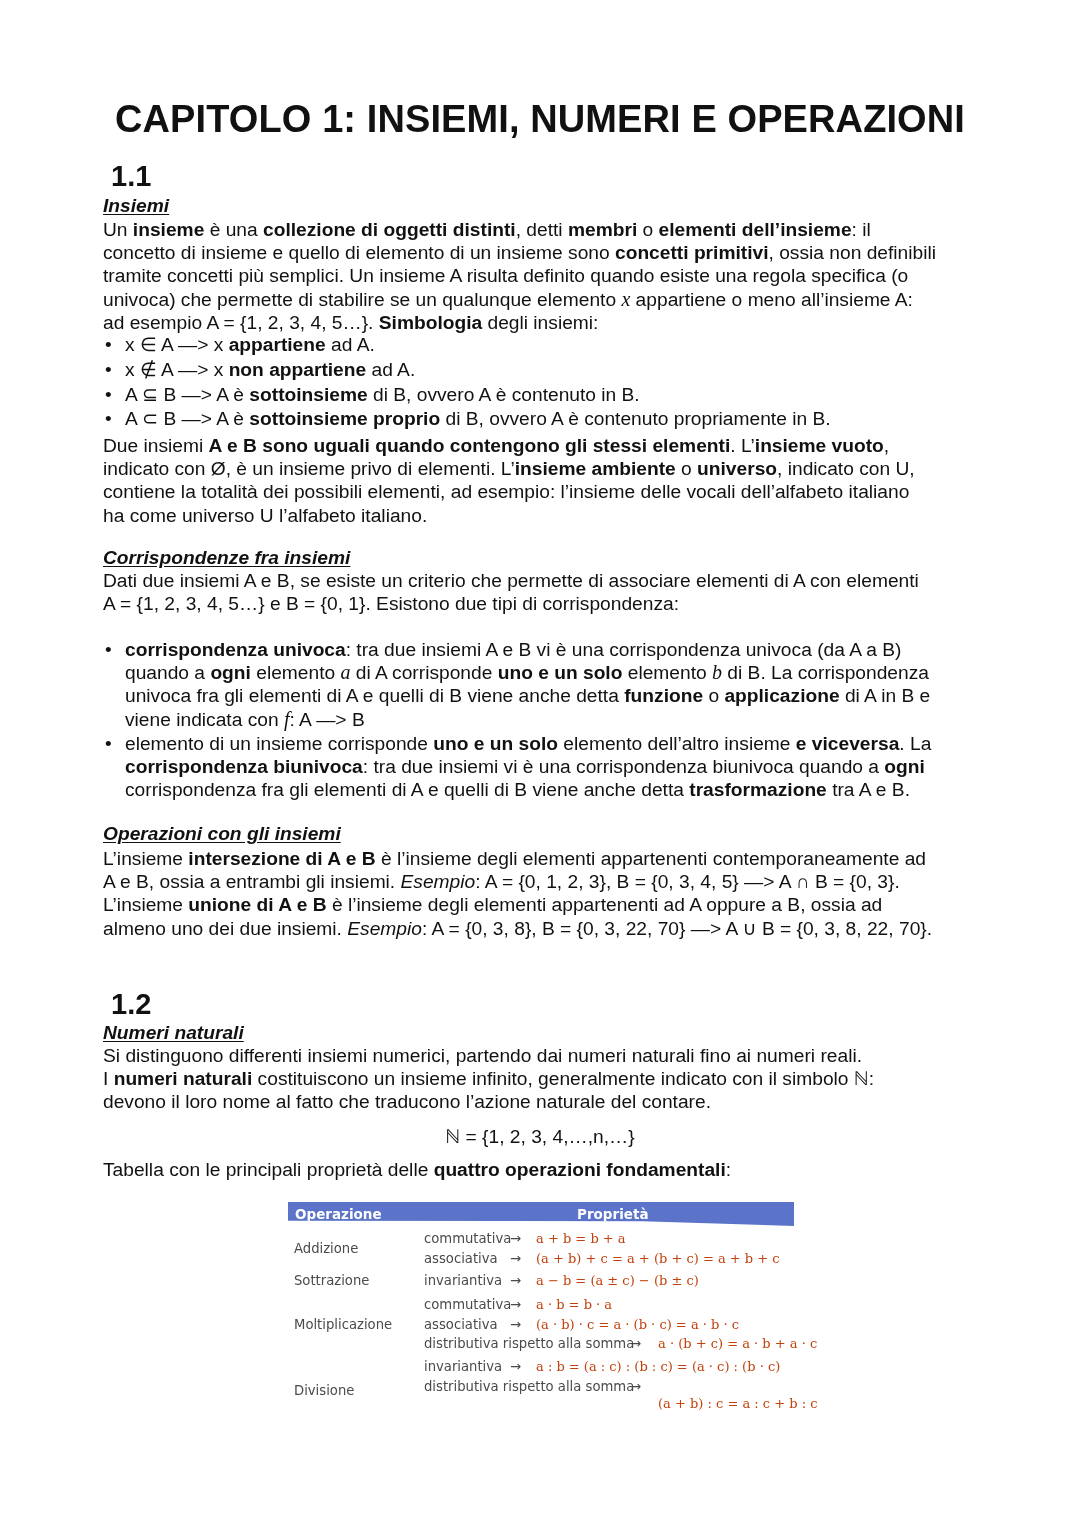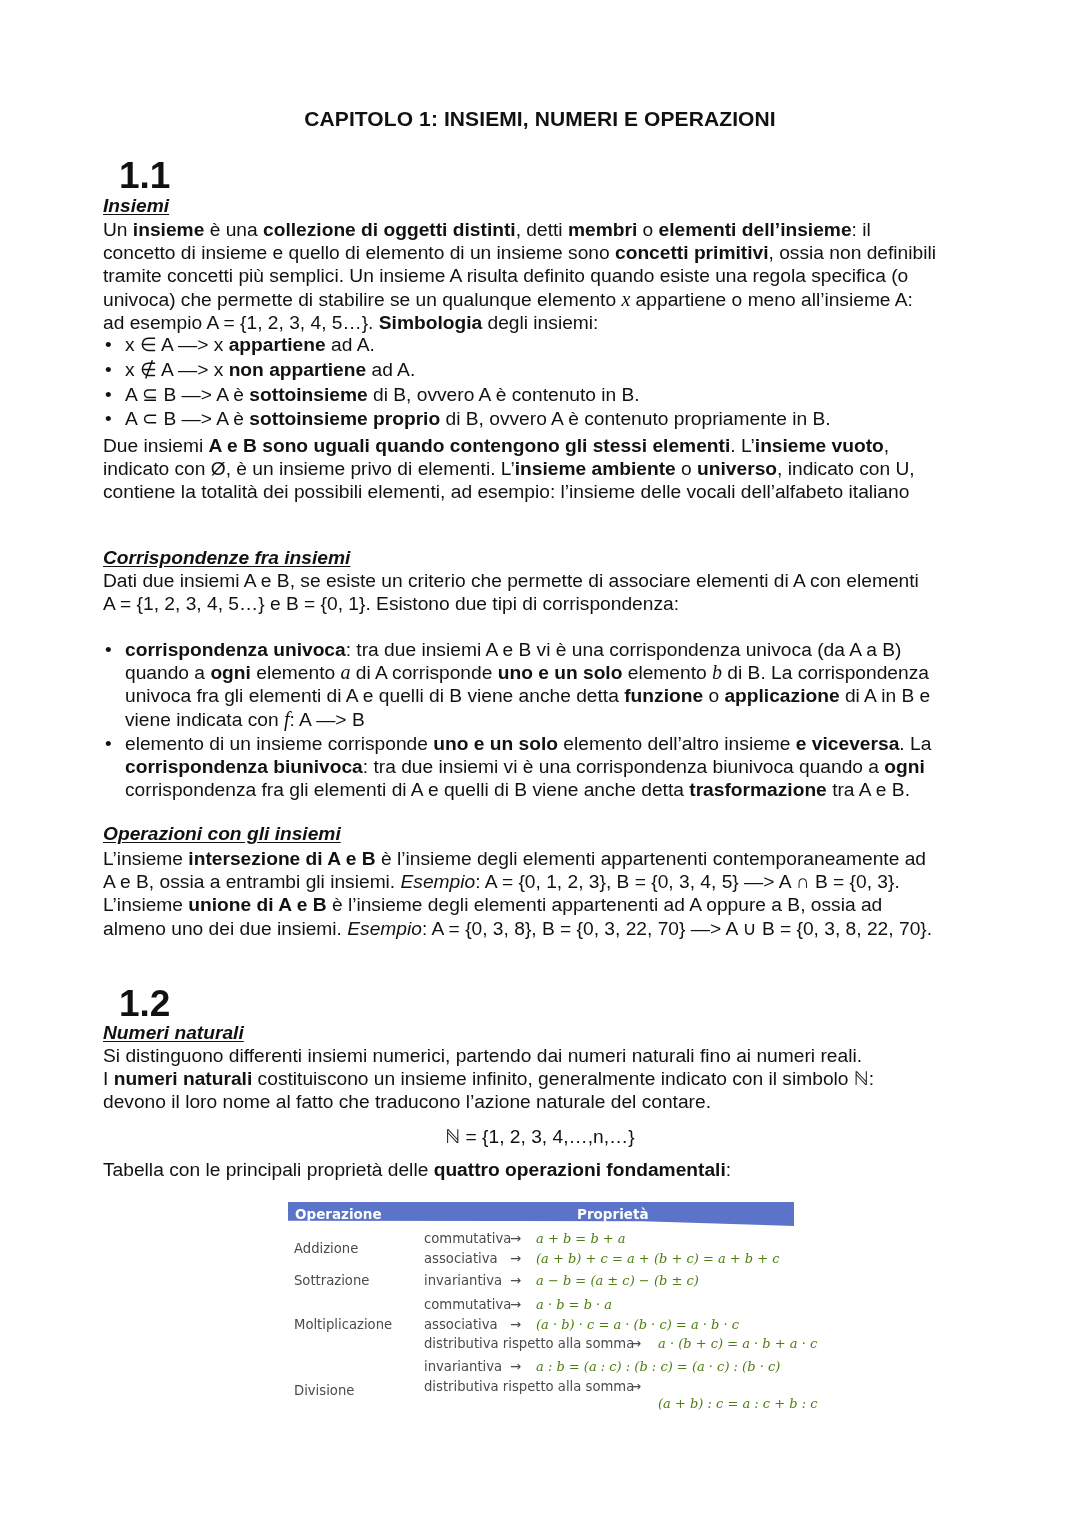--- a/index.html
+++ b/index.html
@@ -8,25 +8,25 @@
     font-family: "Liberation Sans", sans-serif;
     color: #111111;
     font-size: 19.2px;
     line-height: 23.2px;
     position: relative;
     overflow: hidden;
   }
   .page { position: absolute; left: 103px; top: 0; width: 880px; }
   .chapter-title {
     position: absolute; left: 0; width: 874px; top: 101px;
-    text-align: center; font-weight: bold; font-size: 21px; line-height: 36px;
+    text-align: center; font-weight: bold; font-size: 38px; line-height: 36px;
     letter-spacing: 0.1px;
   }
   .section-num {
-    position: absolute; left: 16px; font-weight: bold; font-size: 37px; line-height: 34px;
+    position: absolute; left: 8px; font-weight: bold; font-size: 29px; line-height: 34px;
   }
   .subhead {
     position: absolute; left: 0; font-weight: bold; font-style: italic;
     text-decoration: underline; text-underline-offset: 2px;
     font-size: 19.2px; line-height: 23px;
   }
   .para { position: absolute; left: 0; width: 880px; }
   .para .line { display: block; white-space: nowrap; height: 23.2px; }
   b { font-weight: bold; }
   i.math { font-family: "Liberation Serif", serif; font-style: italic; font-size: 20px; }
@@ -51,21 +51,21 @@
     color: #ffffff; font-weight: bold; font-size: 13.5px;
   }
   .ops-header .h1 { position: absolute; left: 7px; top: 1px; }
   .ops-header .h2 { position: absolute; left: 289px; top: 1px; }
   .ops-row { position: absolute; left: 0; width: 506px; }
   .ops-row .opname { position: absolute; left: 6px; }
   .ops-row .prop { position: absolute; left: 136px; white-space: nowrap; }
   .ops-row .arrow { position: absolute; white-space: nowrap; }
   .ops-row .formula {
     position: absolute; white-space: nowrap;
-    font-family: "DejaVu Serif", serif; font-style: italic; font-size: 13px; color: #4d7c0f;
+    font-family: "DejaVu Serif", serif; font-size: 13px; color: #c2410c;
   }
 </style>
 </head>
 <body>
 
 <div class="page">
 
   <div class="chapter-title">CAPITOLO 1: INSIEMI, NUMERI E OPERAZIONI</div>
 
   <div class="section-num" style="top:159px">1.1</div>
@@ -95,20 +95,21 @@
     <div class="bullet rich-bullet" style="margin-top:1.6px">
         <span class="dot">•</span>
         <span class="line">A ⊂ B —&gt; A è <b>sottoinsieme proprio</b> di B, ovvero A è contenuto propriamente in B.</span>
       </div>
   </div>
 
   <div class="para rich" style="top:434px">
       <span class="line">Due insiemi <b>A e B sono uguali quando contengono gli stessi elementi</b>. L’<b>insieme vuoto</b>,</span>
       <span class="line">indicato con Ø, è un insieme privo di elementi. L’<b>insieme ambiente</b> o <b>universo</b>, indicato con U,</span>
       <span class="line">contiene la totalità dei possibili elementi, ad esempio: l’insieme delle vocali dell’alfabeto italiano</span>
+      <span class="line">ha come universo U l’alfabeto italiano.</span>
     </div>
 
   <div class="subhead" style="top:546px">Corrispondenze fra insiemi</div>
   <div class="para rich" style="top:569px">
       <span class="line">Dati due insiemi A e B, se esiste un criterio che permette di associare elementi di A con elementi</span>
       <span class="line">A = {1, 2, 3, 4, 5…} e B = {0, 1}. Esistono due tipi di corrispondenza:</span>
     </div>
 
   <div class="bullets" style="top:638px">
     <div class="bullet rich-multi">

